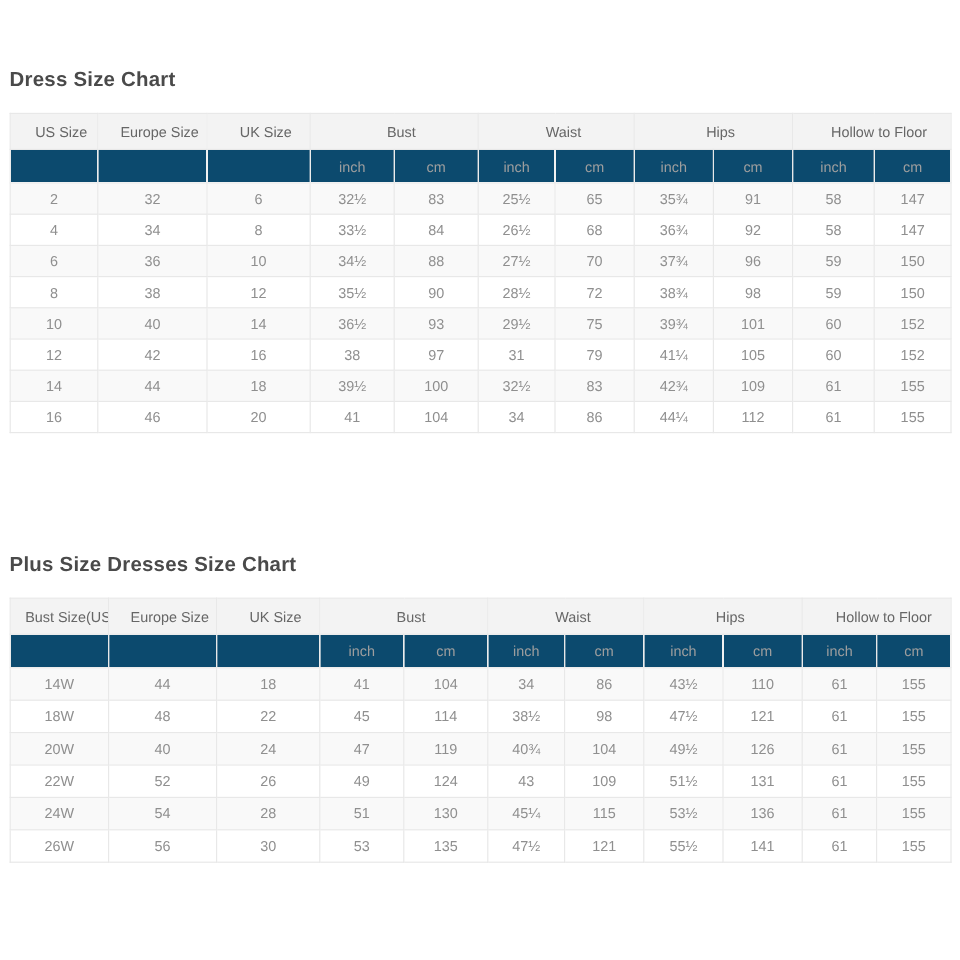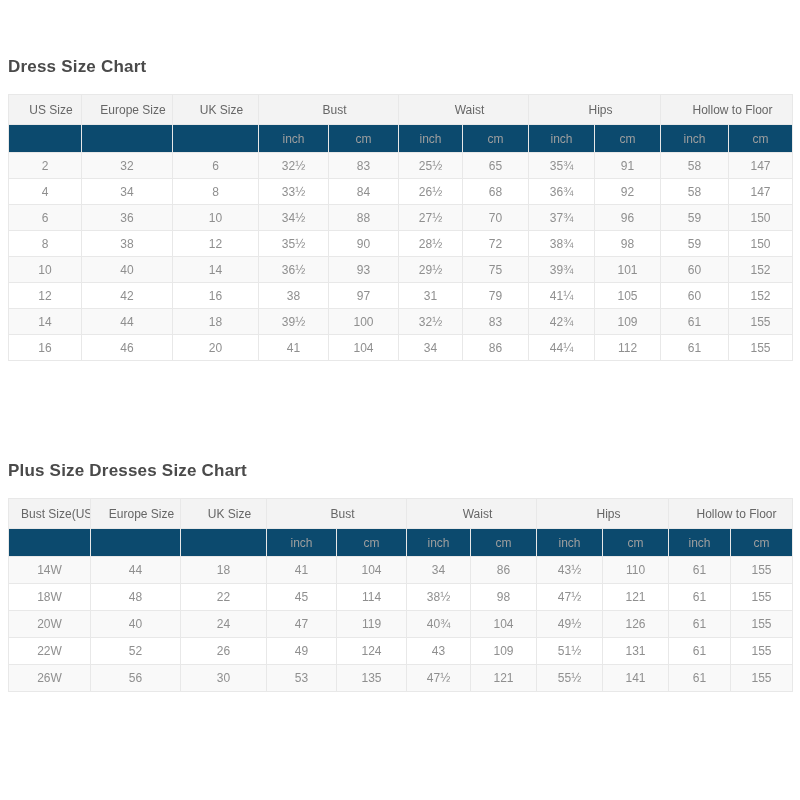--- a/index.html
+++ b/index.html
@@ -304,20 +304,33 @@
           <td>49</td>
           <td>124</td>
           <td>43</td>
           <td>109</td>
           <td>51½</td>
           <td>131</td>
           <td>61</td>
           <td>155</td>
         </tr>
         <tr>
+          <td>24W</td>
+          <td>54</td>
+          <td>28</td>
+          <td>51</td>
+          <td>130</td>
+          <td>45¼</td>
+          <td>115</td>
+          <td>53½</td>
+          <td>136</td>
+          <td>61</td>
+          <td>155</td>
+        </tr>
+        <tr>
           <td>26W</td>
           <td>56</td>
           <td>30</td>
           <td>53</td>
           <td>135</td>
           <td>47½</td>
           <td>121</td>
           <td>55½</td>
           <td>141</td>
           <td>61</td>

